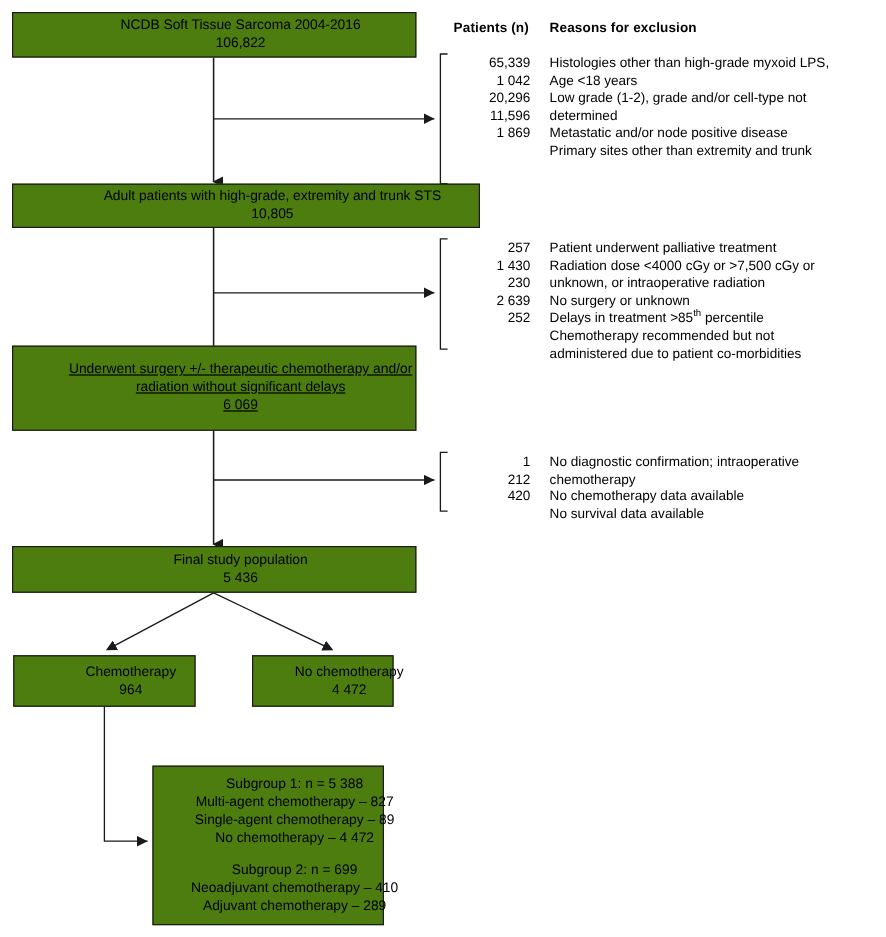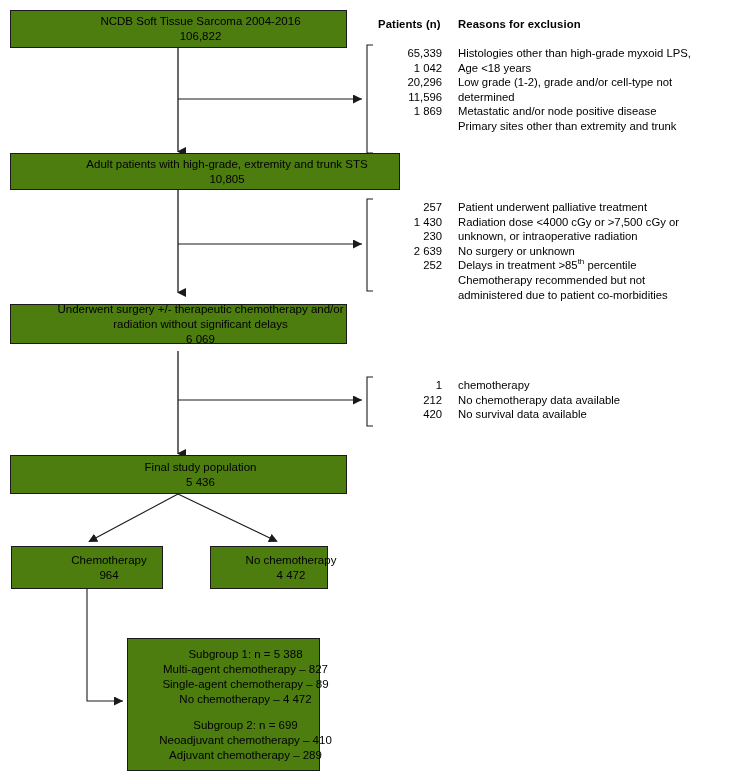--- a/index.html
+++ b/index.html
@@ -112,21 +112,21 @@
   <div class="node-box" style="left:10px; top:10px; width:337px; height:38px;">
     <span class="line">NCDB Soft Tissue Sarcoma 2004-2016</span>
     <span class="line">106,822</span>
   </div>
 
   <div class="node-box" style="left:10px; top:153px; width:390px; height:37px;">
     <span class="line">Adult patients with high-grade, extremity and trunk STS</span>
     <span class="line">10,805</span>
   </div>
 
-  <div class="node-box" style="left:10px; top:304px; width:337px; height:40px;">
+  <div class="node-box" style="left:10px; top:288px; width:337px; height:71px;text-decoration:underline;">
     <span class="line">Underwent surgery +/- therapeutic chemotherapy and/or</span>
     <span class="line">radiation without significant delays</span>
     <span class="line">6 069</span>
   </div>
 
   <div class="node-box" style="left:10px; top:455px; width:337px; height:39px;">
     <span class="line">Final study population</span>
     <span class="line">5 436</span>
   </div>
 
@@ -183,18 +183,19 @@
       <div>Chemotherapy recommended but not</div>
       <div>administered due to patient co-morbidities</div>
     </div>
 
   <div class="excl-num" style="left:378px; top:378px; width:64px;">
       <div>1</div>
       <div>212</div>
       <div>420</div>
     </div>
   <div class="excl-reason" style="left:458px; top:378px;">
+      <div>No diagnostic confirmation; intraoperative</div>
       <div>chemotherapy</div>
       <div>No chemotherapy data available</div>
       <div>No survival data available</div>
     </div>
 
 </div>
 
 </body></html>

